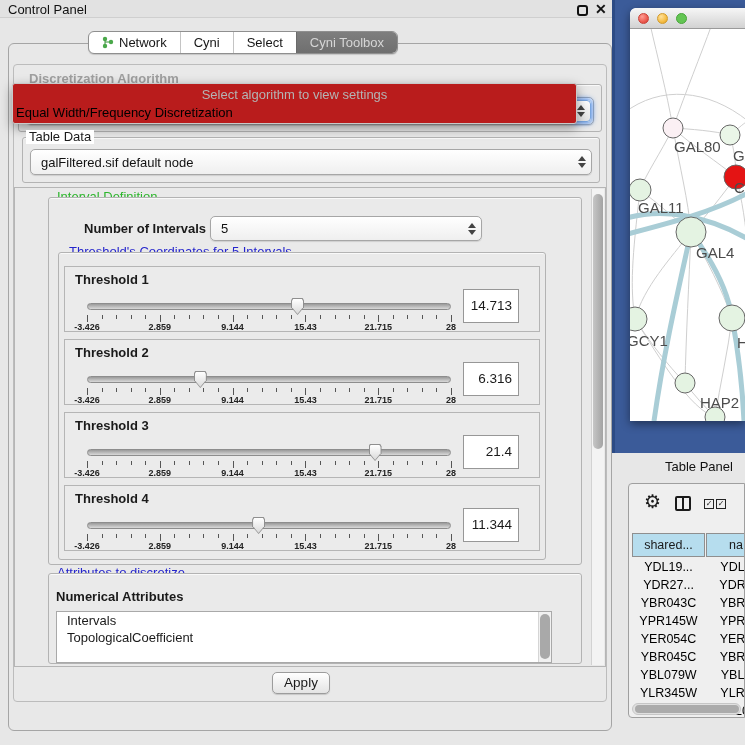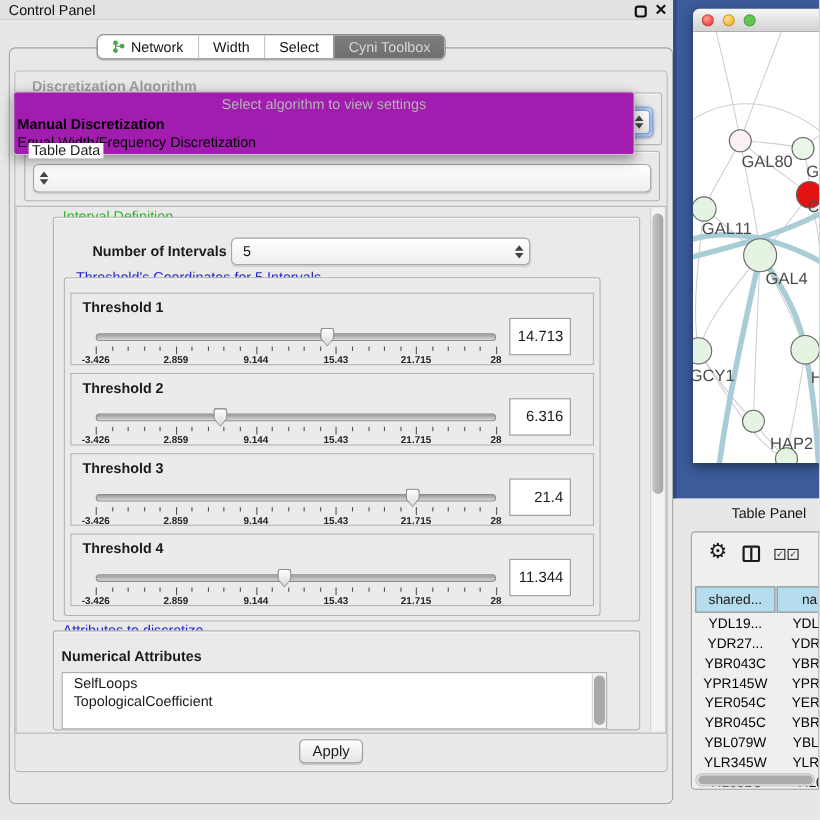--- a/index.html
+++ b/index.html
@@ -36,21 +36,21 @@
     font-size:13px;display:flex;align-items:center;box-shadow:0 1px 1px rgba(0,0,0,.12);}
   .combo .val{flex:1;padding-left:10px;color:#111;white-space:nowrap;overflow:hidden;}
   .stepper{width:18px;display:flex;flex-direction:column;align-items:center;justify-content:center;gap:2px;}
   .arr-up{width:0;height:0;border-left:4px solid transparent;border-right:4px solid transparent;border-bottom:5px solid #444;}
   .arr-dn{width:0;height:0;border-left:4px solid transparent;border-right:4px solid transparent;border-top:5px solid #444;}
   .focus-step{position:absolute;right:2px;top:2px;bottom:2px;width:20px;border:1px solid #79a5df;border-radius:4px;
     background:linear-gradient(#fdfdfd,#e4e4e4);box-shadow:0 0 5px 2px rgba(80,140,230,.85);
     display:flex;flex-direction:column;align-items:center;justify-content:center;gap:2px;}
 
   
-  .popup{left:12px;top:83px;width:565px;background:#a21caf;border:1px solid #c9c9c9;border-radius:3px;
+  .popup{left:12px;top:83px;width:565px;background:#b91c1c;border:1px solid #c9c9c9;border-radius:3px;
     box-shadow:0 4px 12px rgba(0,0,0,.4);z-index:60;padding-bottom:2px;}
   .popup .prompt{font-size:13px;color:#b4b4b4;text-align:center;line-height:18px;padding-top:2px;}
   .popup .opt{font-size:13px;color:#000;line-height:17px;padding-left:3px;white-space:nowrap;}
   .popup .opt.b{font-weight:bold;}
 
   
   .scrollpane{left:14px;top:187px;width:592px;height:480px;border:1px solid #b5b5b5;background:#e9e9e9;}
   .vsb{position:absolute;right:1px;top:1px;bottom:1px;width:13px;background:#f3f3f3;border-left:1px solid #d2d2d2;}
   .vsb .th{position:absolute;left:1px;width:10px;border-radius:5px;background:linear-gradient(90deg,#c6c6c6,#a3a3a3);}
 
@@ -125,48 +125,48 @@
         <svg width="12" height="13">
           <line x1="3" y1="3" x2="3" y2="10" stroke="#3f8f3f"></line>
           <line x1="3" y1="6" x2="9" y2="6" stroke="#3f8f3f"></line>
           <circle cx="3" cy="3" r="2.2" fill="#4aa84a"></circle>
           <circle cx="3" cy="10" r="2.2" fill="#4aa84a"></circle>
           <circle cx="9" cy="6" r="2.2" fill="#4aa84a"></circle>
         </svg>
         <span>Network</span>
       </div>
       <div class="s">
-        <span>Width</span>
+        <span>Cyni</span>
       </div>
       <div class="s">
         <span>Select</span>
       </div>
       <div class="s sel">
         <span>Cyni Toolbox</span>
       </div>
     </div>
 
   <span class="glabel grey-label abs" style="left:26px;top:72px;font-weight:bold;">Discretization Algorithm</span>
   <div class="abs gbox" style="left:18px;top:84px;width:584px;height:48px;"></div>
   <div class="abs combo" style="left:26px;top:97px;width:568px;height:28px;">
     <div class="focus-step">
       <span class="arr-up"></span>
       <span class="arr-dn"></span>
     </div>
   </div>
 
   <div class="abs popup">
     <div class="prompt">Select algorithm to view settings</div>
-    <div class="opt b">Manual Discretization</div>
     <div class="opt">Equal Width/Frequency Discretization</div>
   </div>
 
   <span class="glabel abs" style="left:26px;top:130px;z-index:61;background:#fff;">Table Data</span>
   <div class="abs gbox" style="left:22px;top:137px;width:578px;height:46px;"></div>
   <div class="abs combo" style="left:30px;top:149px;width:562px;height:26px;">
+    <span class="val">galFiltered.sif default node</span>
     <span class="stepper">
       <span class="arr-up"></span>
       <span class="arr-dn"></span>
     </span>
   </div>
 
   <div class="abs scrollpane">
     <div class="vsb">
       <div class="th" style="top:5px;height:255px;"></div>
     </div>
@@ -346,21 +346,21 @@
           <span class="ticklab" style="left:100%;">28</span>
         </div>
         <div class="vbox">11.344</div>
       </div>
     </div>
 
   <span class="glabel blue-t abs" style="left:54px;top:566px;">Attributes to discretize</span>
   <div class="abs gbox" style="left:48px;top:573px;width:534px;height:91px;background:#eaeaea;"></div>
   <span class="abs bold" style="left:56px;top:589px;font-size:13px;">Numerical Attributes</span>
   <div class="abs listbox" id="attrList">
-    <div class="it">SelfLoops</div>
+    <div class="it">Intervals</div>
       <div class="it">TopologicalCoefficient</div>
       <div class="lsb">
       <div class="th"></div>
     </div>
   </div>
 
   <div class="abs btn" style="left:272px;top:672px;width:58px;height:22px;line-height:20px;">Apply</div>
 
 
   <div class="abs desktop"></div>

